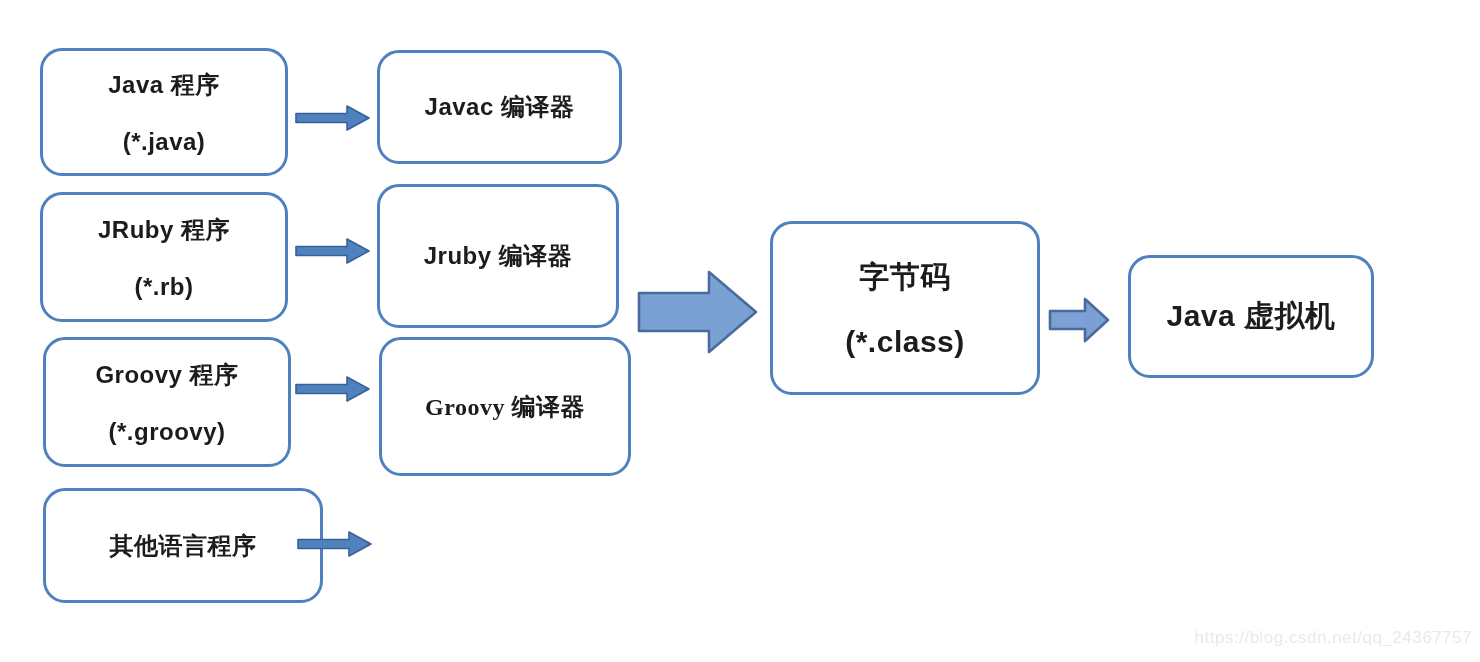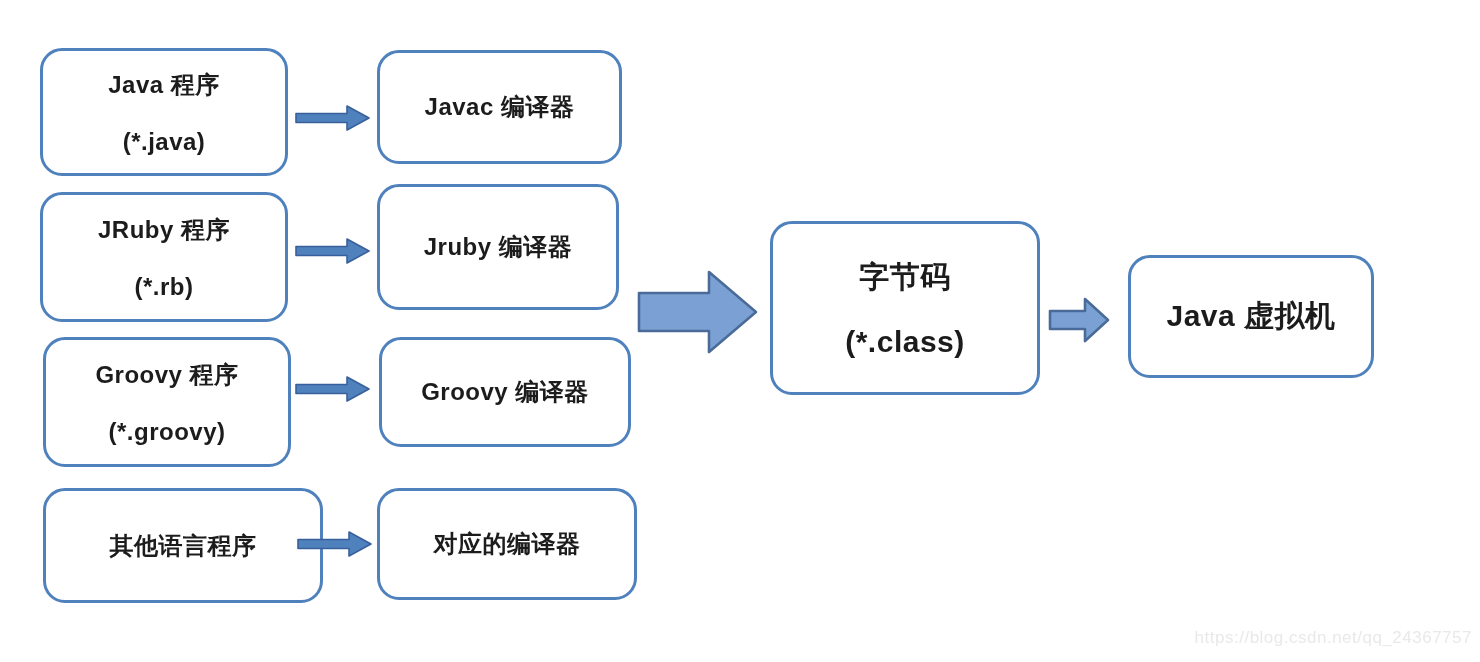--- a/index.html
+++ b/index.html
@@ -34,22 +34,22 @@
   .node .line { display: block; white-space: nowrap; }
 
   
   #node-java-program   { left: 40px;  top: 48px;  width: 248px; height: 128px; }
   #node-jruby-program  { left: 40px;  top: 192px; width: 248px; height: 130px; }
   #node-groovy-program { left: 43px;  top: 337px; width: 248px; height: 130px; }
   #node-other-program  { left: 43px;  top: 488px; width: 280px; height: 115px; }
 
   
   #node-javac-compiler  { left: 377px; top: 50px;  width: 245px; height: 114px; }
-  #node-jruby-compiler  { left: 377px; top: 184px; width: 242px; height: 126px; }
-  #node-groovy-compiler { left: 379px; top: 337px; width: 252px; height: 110px; }
+  #node-jruby-compiler  { left: 377px; top: 184px; width: 242px; height: 144px; }
+  #node-groovy-compiler { left: 379px; top: 337px; width: 252px; height: 139px; font-family: Liberation Serif, serif; }
   #node-other-compiler  { left: 377px; top: 488px; width: 260px; height: 112px; }
 
   
   #node-bytecode { left: 770px;  top: 221px; width: 270px; height: 174px; font-size: 30px; }
   #node-jvm      { left: 1128px; top: 255px; width: 246px; height: 123px; font-size: 30px; }
 
   .arrow { position: absolute; }
   #arrow-java   { left: 294px; top: 104px; }
   #arrow-jruby  { left: 294px; top: 237px; }
   #arrow-groovy { left: 294px; top: 375px; }
@@ -101,23 +101,20 @@
 
   <div class="node" id="node-javac-compiler">
     <span class="line">Javac 编译器</span>
   </div>
   <div class="node" id="node-jruby-compiler">
     <span class="line">Jruby 编译器</span>
   </div>
   <div class="node" id="node-groovy-compiler">
     <span class="line">Groovy 编译器</span>
   </div>
-  <div class="node" id="node-other-compiler">
-    <span class="line">对应的编译器</span>
-  </div>
 
   <div class="node two-line" id="node-bytecode">
     <span class="line">字节码</span>
     <span class="line">(*.class)</span>
   </div>
   <div class="node" id="node-jvm">
     <span class="line">Java 虚拟机</span>
   </div>
 
   <svg class="arrow small-arrow" id="arrow-java" width="78" height="28" viewBox="0 0 78 28">

